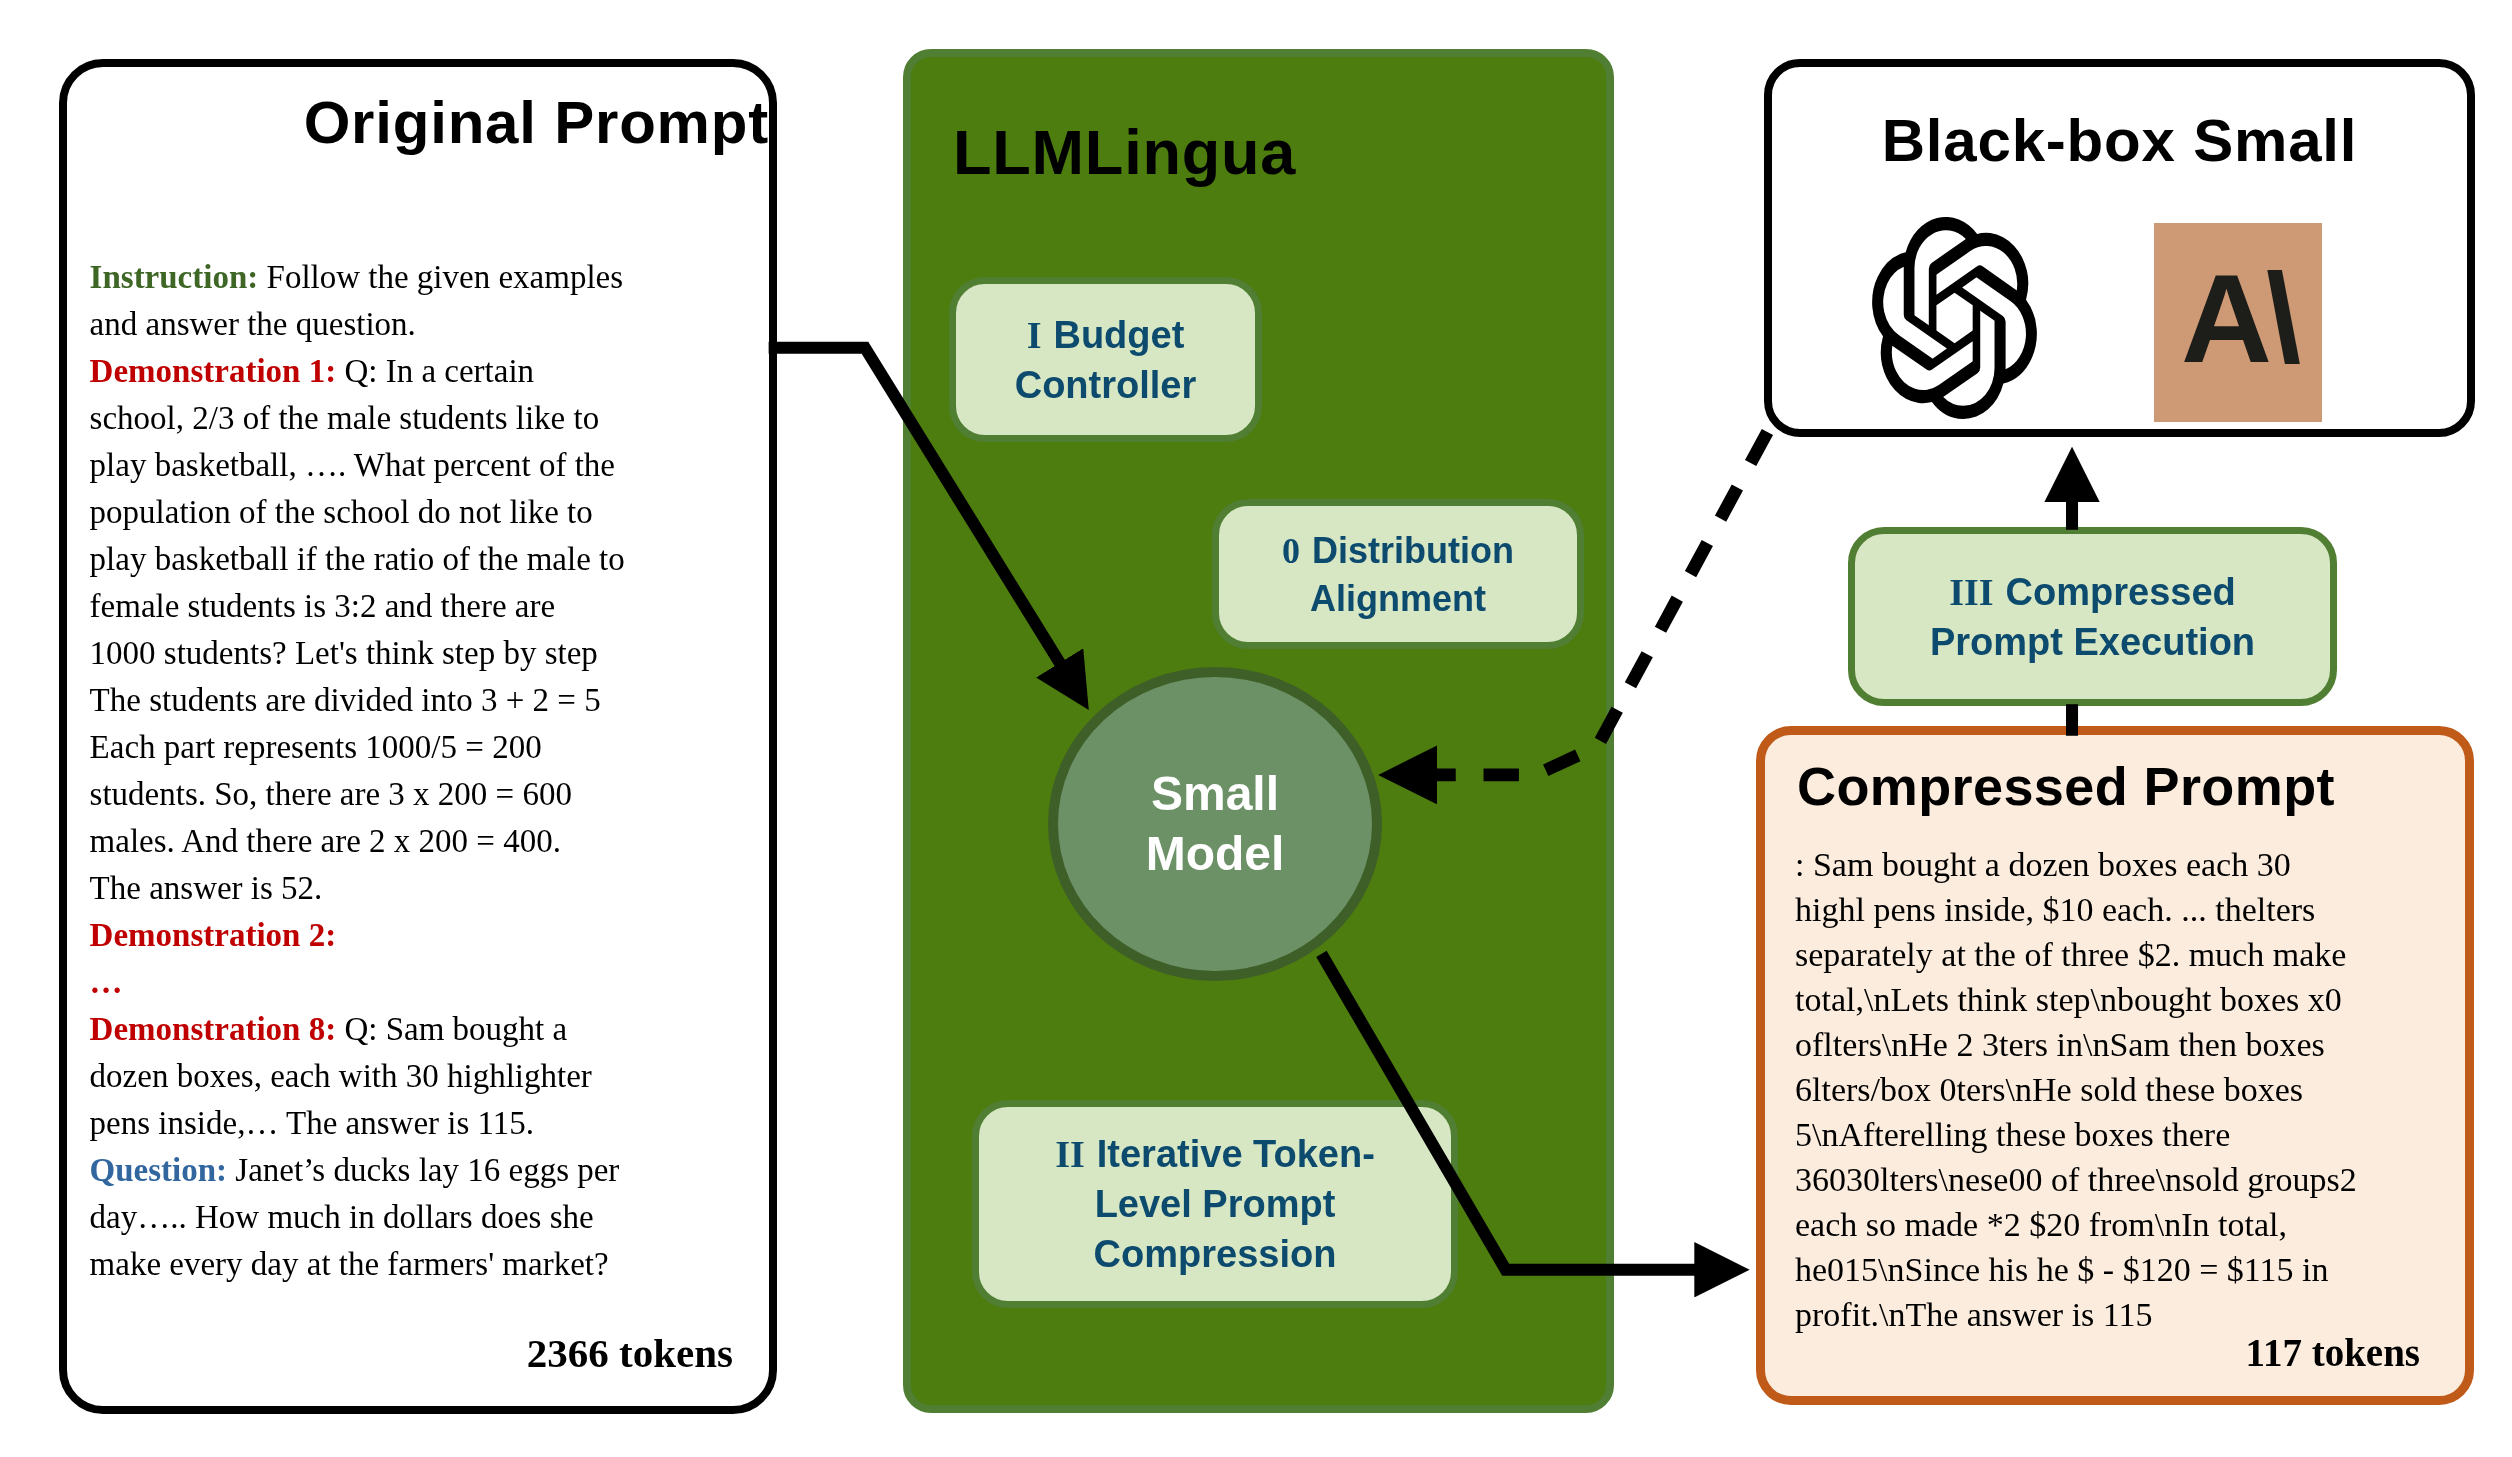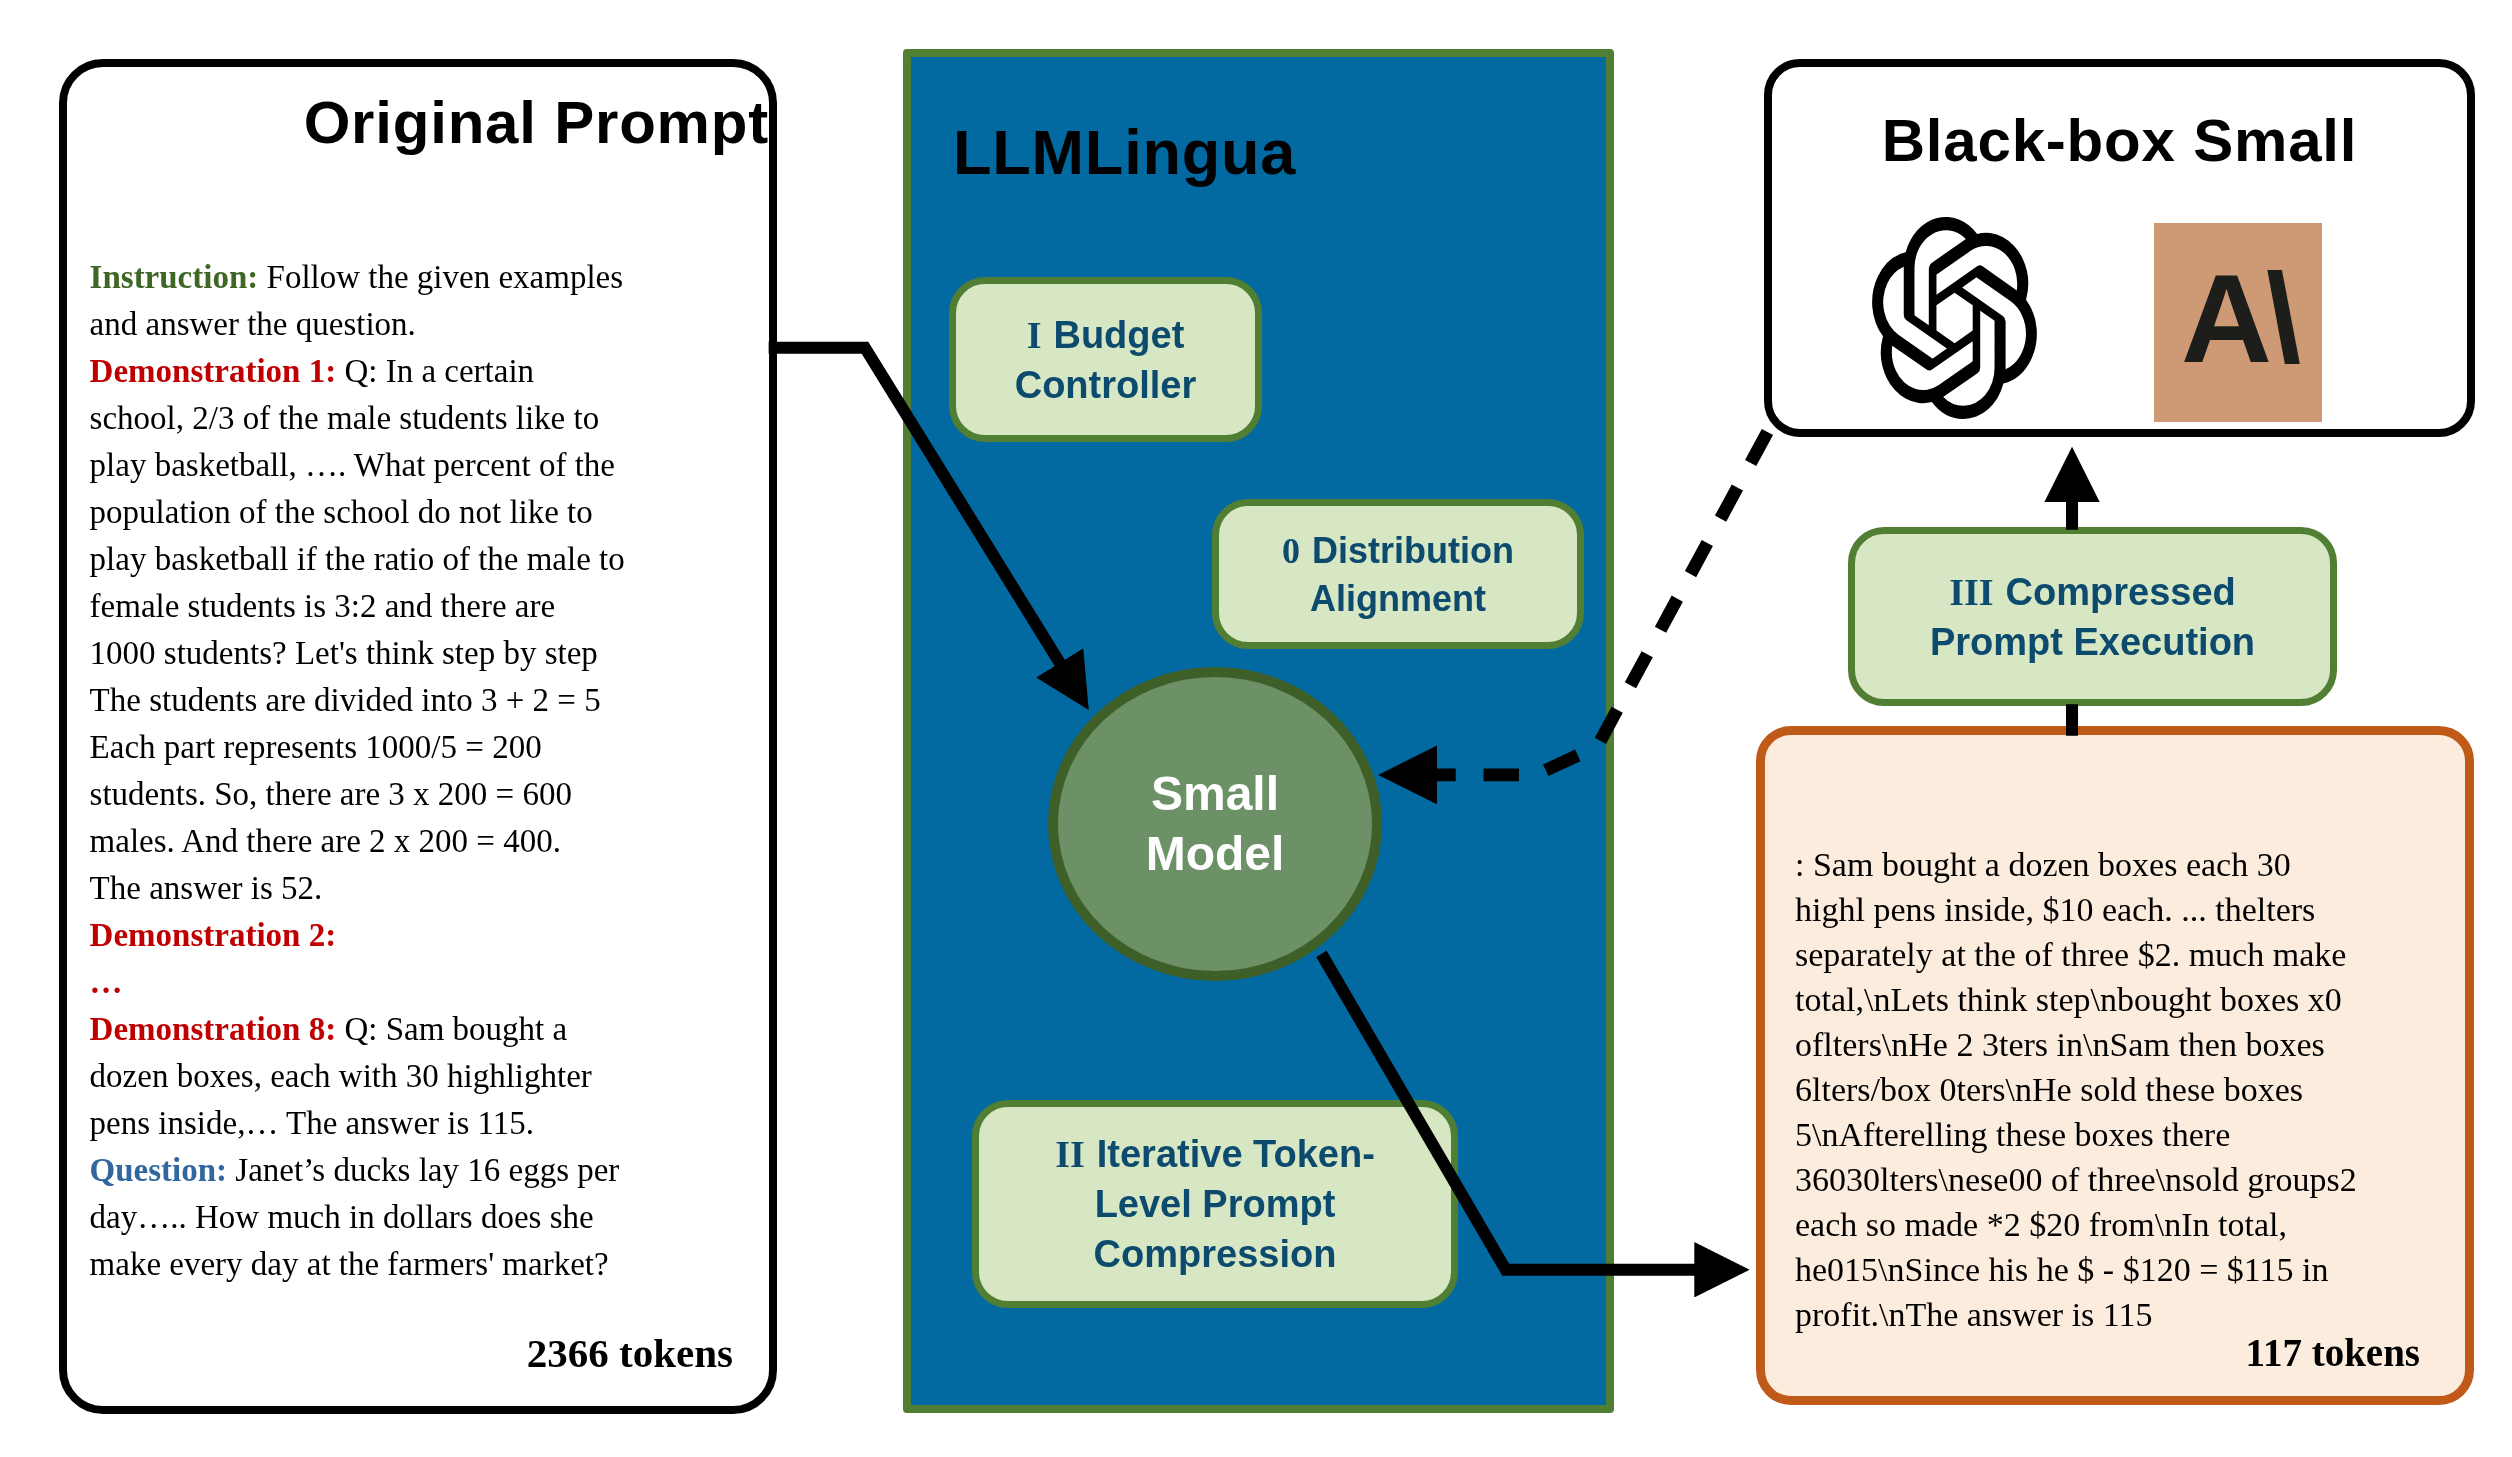--- a/index.html
+++ b/index.html
@@ -28,21 +28,21 @@
   .lbl-demo{color:#c00000;}
   .lbl-question{color:#31679e;}
   .token-count{
     position:absolute;right:36px;bottom:29px;
     font-family:"Liberation Serif",serif;font-weight:bold;font-size:41px;
   }
 
   
   .lingua-panel{
     left:903px;top:49px;width:711px;height:1364px;
-    background:#0369a1;border:8.3px solid #507e32;border-radius:4px;
+    background:#4d7c0f;border:8.3px solid #507e32;border-radius:28px;
   }
   .lingua-title{
     position:absolute;left:42px;top:59px;
     font-size:63px;font-weight:bold;letter-spacing:0.8px;
   }
   .module{
     display:flex;flex-direction:column;justify-content:center;align-items:center;
     background:#d7e6c3;border:7.5px solid #507e32;border-radius:36px;
     font-weight:bold;color:#0c4a6e;text-align:center;
   }
@@ -169,20 +169,21 @@
   <div class="abs openai-logo">
     <svg viewBox="0 0 24 24" preserveAspectRatio="none" aria-hidden="true">
       <path fill="#000000" d="M22.2819 9.8211a5.9847 5.9847 0 0 0-.5157-4.9108 6.0462 6.0462 0 0 0-6.5098-2.9A6.0651 6.0651 0 0 0 4.9807 4.1818a5.9847 5.9847 0 0 0-3.9977 2.9 6.0462 6.0462 0 0 0 .7427 7.0966 5.98 5.98 0 0 0 .511 4.9107 6.051 6.051 0 0 0 6.5146 2.9001A5.9847 5.9847 0 0 0 13.2599 24a6.0557 6.0557 0 0 0 5.7718-4.2058 5.9894 5.9894 0 0 0 3.9977-2.9001 6.0557 6.0557 0 0 0-.7475-7.073zm-9.022 12.6081a4.4755 4.4755 0 0 1-2.8764-1.0408l.1419-.0804 4.7783-2.7582a.7948.7948 0 0 0 .3927-.6813v-6.7369l2.02 1.1686a.071.071 0 0 1 .038.052v5.5826a4.504 4.504 0 0 1-4.4945 4.4944zm-9.6607-4.1254a4.4708 4.4708 0 0 1-.5346-3.0137l.142.0852 4.783 2.7582a.7712.7712 0 0 0 .7806 0l5.8428-3.3685v2.3324a.0804.0804 0 0 1-.0332.0615L9.74 19.9502a4.4992 4.4992 0 0 1-6.1408-1.6464zM2.3408 7.8956a4.485 4.485 0 0 1 2.3655-1.9728V11.6a.7664.7664 0 0 0 .3879.6765l5.8144 3.3543-2.0201 1.1685a.0757.0757 0 0 1-.071 0l-4.8303-2.7865A4.504 4.504 0 0 1 2.3408 7.8956zm16.5963 3.8558L13.1038 8.364 15.1192 7.2a.0757.0757 0 0 1 .071 0l4.8303 2.7913a4.4944 4.4944 0 0 1-.6765 8.1042v-5.6772a.79.79 0 0 0-.407-.667zm2.0107-3.0231l-.142-.0852-4.7735-2.7818a.7759.7759 0 0 0-.7854 0L9.409 9.2297V6.8974a.0662.0662 0 0 1 .0284-.0615l4.8303-2.7866a4.4992 4.4992 0 0 1 6.6802 4.66zM8.3065 12.863l-2.02-1.1638a.0804.0804 0 0 1-.038-.0567V6.0742a4.4992 4.4992 0 0 1 7.3757-3.4537l-.142.0805L8.704 5.459a.7948.7948 0 0 0-.3927.6813zm1.0976-2.3654l2.602-1.4998 2.6069 1.4998v2.9994l-2.5974 1.4997-2.6067-1.4997z"></path>
     </svg>
   </div>
   <div class="abs anthropic-logo">
     <div class="anthropic-glyph">A\</div>
   </div>
 
   <div class="abs compressed-box">
+    <div class="compressed-title">Compressed Prompt</div>
     <div class="compressed-lines">
         <div>: Sam bought a dozen boxes each 30</div>
         <div>highl pens inside, $10 each. ... thelters</div>
         <div>separately at the of three $2. much make</div>
         <div>total,\nLets think step\nbought boxes x0</div>
         <div>oflters\nHe 2 3ters in\nSam then boxes</div>
         <div>6lters/box 0ters\nHe sold these boxes</div>
         <div>5\nAfterelling these boxes there</div>
         <div>36030lters\nese00 of three\nsold groups2</div>
         <div>each so made *2 $20 from\nIn total,</div>

